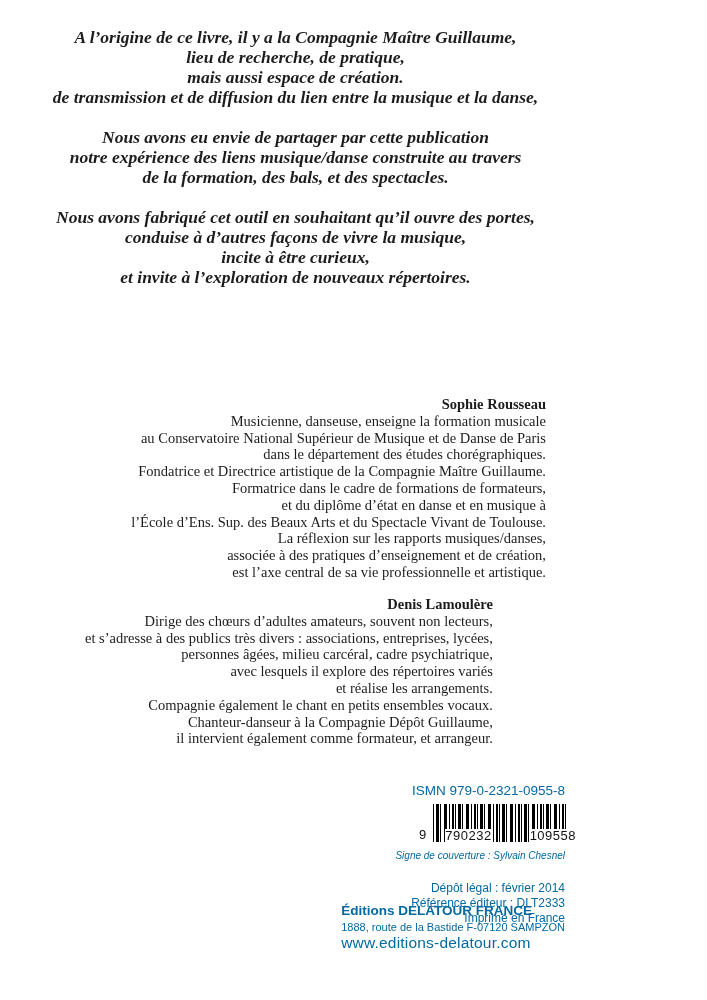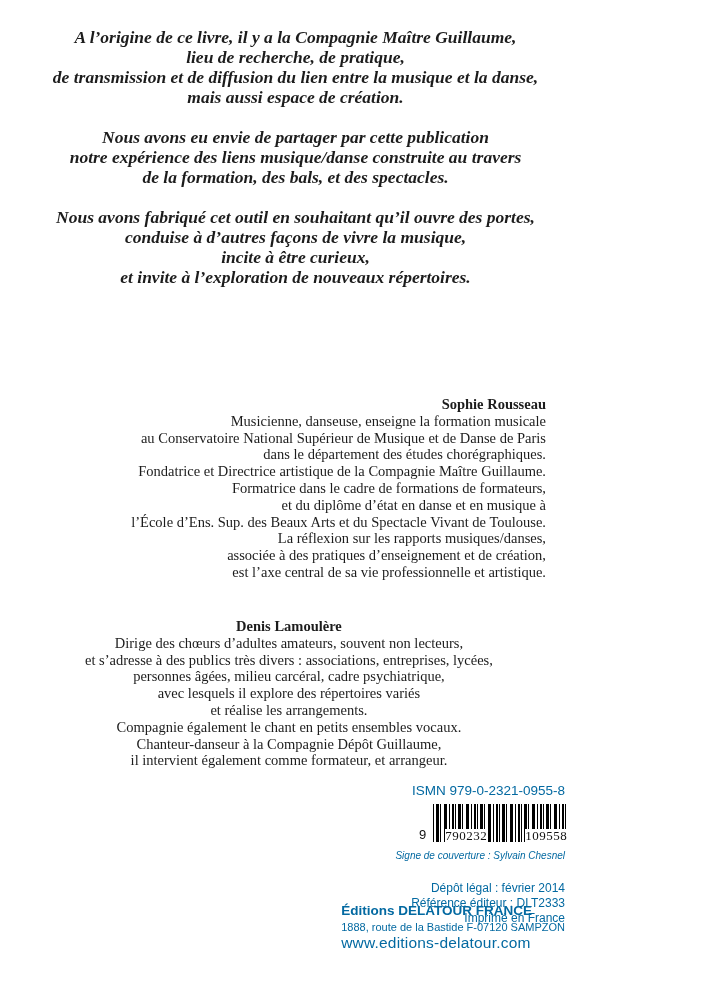--- a/index.html
+++ b/index.html
@@ -28,21 +28,21 @@
 
   
   .bio {
     position: absolute;
     font-size: 14.5px;
     line-height: 16.8px;
     font-family: "Liberation Serif", "DejaVu Serif", serif;
   }
   .bio .bio-name { font-weight: bold; }
   .bio-sophie { top: 396px; right: 45px; text-align: right; }
-  .bio-denis  { top: 596px; left: 85px;  text-align: center; margin-top: 22px; }
+  .bio-denis  { top: 596px; left: 85px;  text-align: right; }
 
   
   .imprint-text { font-family: "Liberation Sans", "DejaVu Sans", sans-serif; color: #0369a1; }
   .ismn {
     position: absolute; top: 783px; right: 26px;
     font-size: 13.5px; text-align: right;
   }
   .barcode {
     position: absolute; top: 804px; right: 25px;
     width: 147px; height: 38px;
@@ -56,21 +56,21 @@
   }
   .bc-digits {
     position: absolute; left: 0; right: 0; bottom: 0; height: 14px;
     display: flex; align-items: flex-end;
     font-family: "Liberation Sans", "DejaVu Sans", sans-serif;
     font-size: 13px; color: #111;
   }
   .bc-first { width: 13px; background: #fff; text-align: center; line-height: 14px; }
   .bc-group {
     flex: 1; background: #fff; margin: 0 19px; height: 13px;
-    text-align: center; line-height: 13px; letter-spacing: 0.5px; font-family: Liberation Serif, serif;
+    text-align: center; line-height: 13px; letter-spacing: 0.5px;
   }
   .cover-credit {
     position: absolute; top: 850px; right: 26px;
     font-style: italic; font-size: 10px; text-align: right;
   }
   .legal {
     position: absolute; top: 881px; right: 26px;
     font-size: 12px; line-height: 15px; text-align: right;
   }
   .publisher {
@@ -83,22 +83,22 @@
 </style>
 </head>
 <body>
 
 <div class="page">
 
   <section class="intro">
     <div class="para">
       <div>A l’origine de ce livre, il y a la Compagnie Maître Guillaume,</div>
       <div>lieu de recherche, de pratique,</div>
+      <div>mais aussi espace de création.</div>
       <div>de transmission et de diffusion du lien entre la musique et la danse,</div>
-      <div>mais aussi espace de création.</div>
     </div>
     <div class="para">
       <div>Nous avons eu envie de partager par cette publication</div>
       <div>notre expérience des liens musique/danse construite au travers</div>
       <div>de la formation, des bals, et des spectacles.</div>
     </div>
     <div class="para">
       <div>Nous avons fabriqué cet outil en souhaitant qu’il ouvre des portes,</div>
       <div>conduise à d’autres façons de vivre la musique,</div>
       <div>incite à être curieux,</div>

